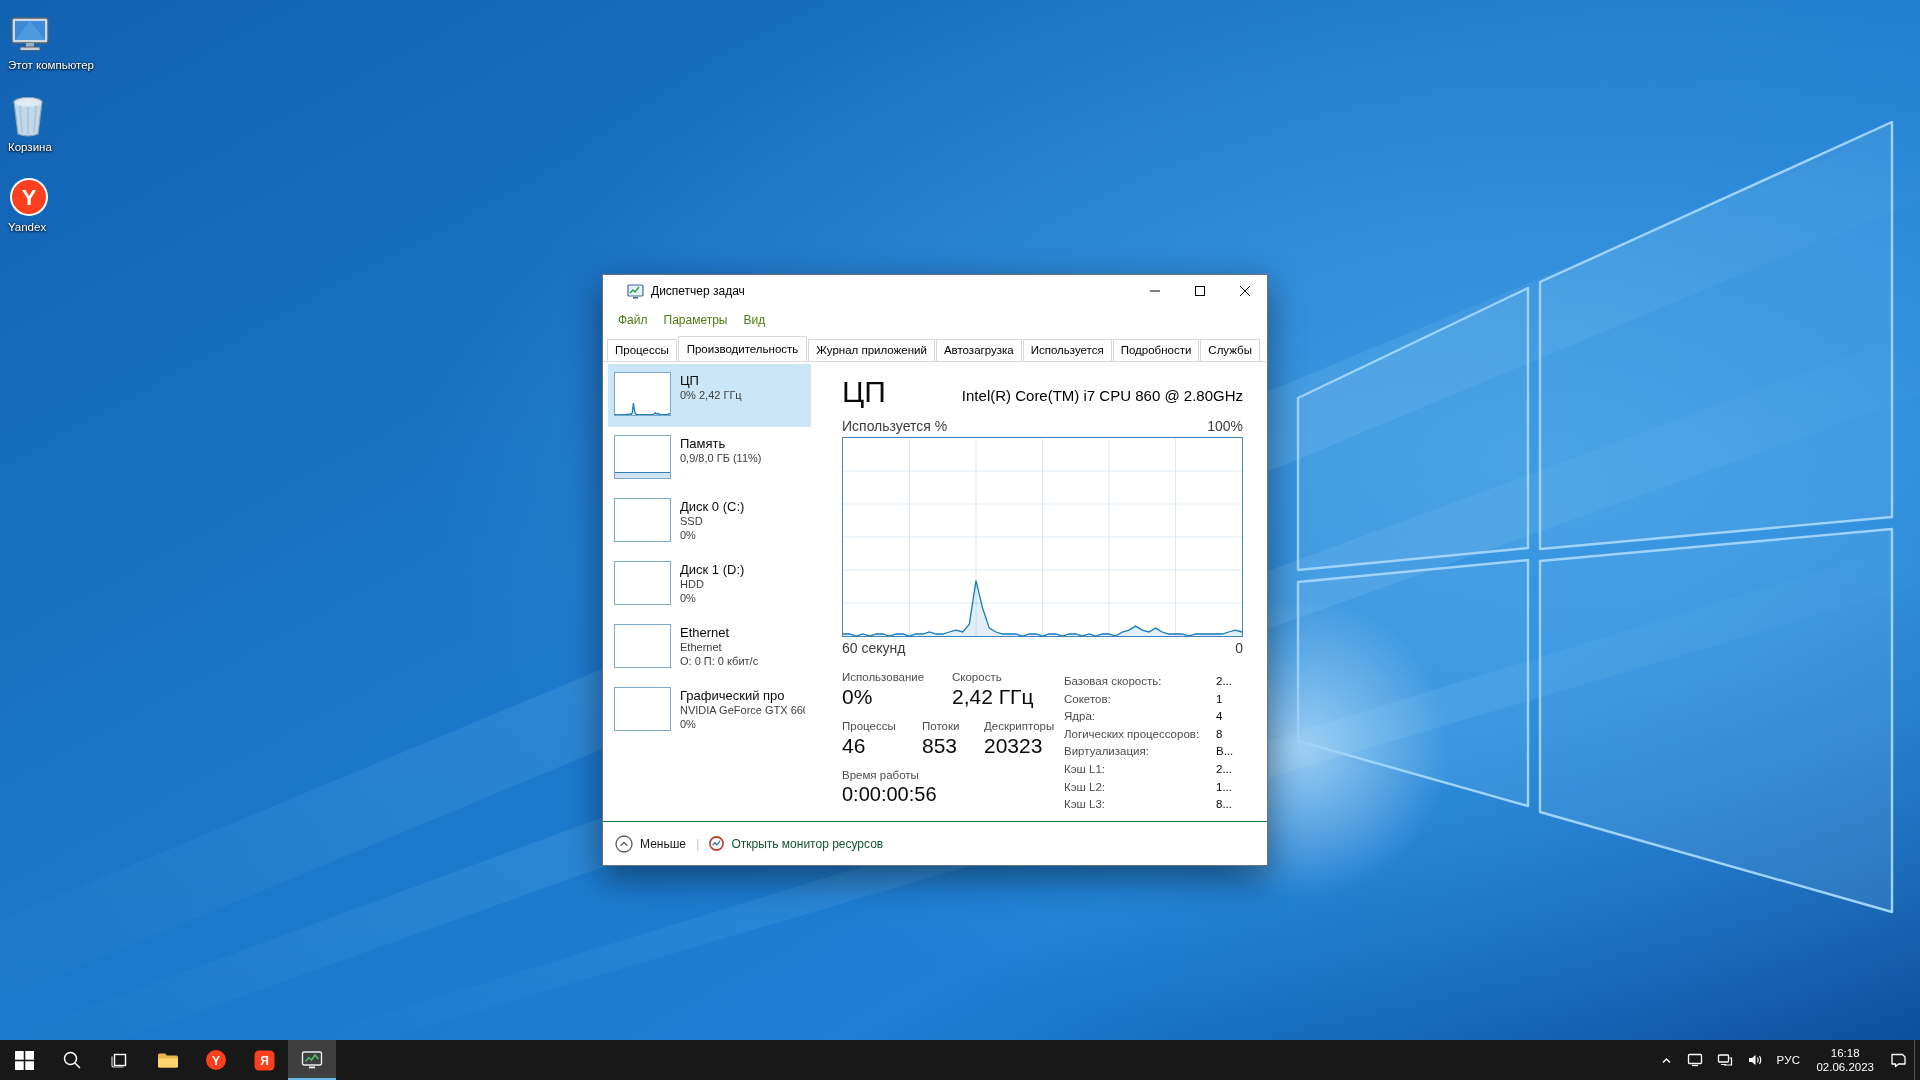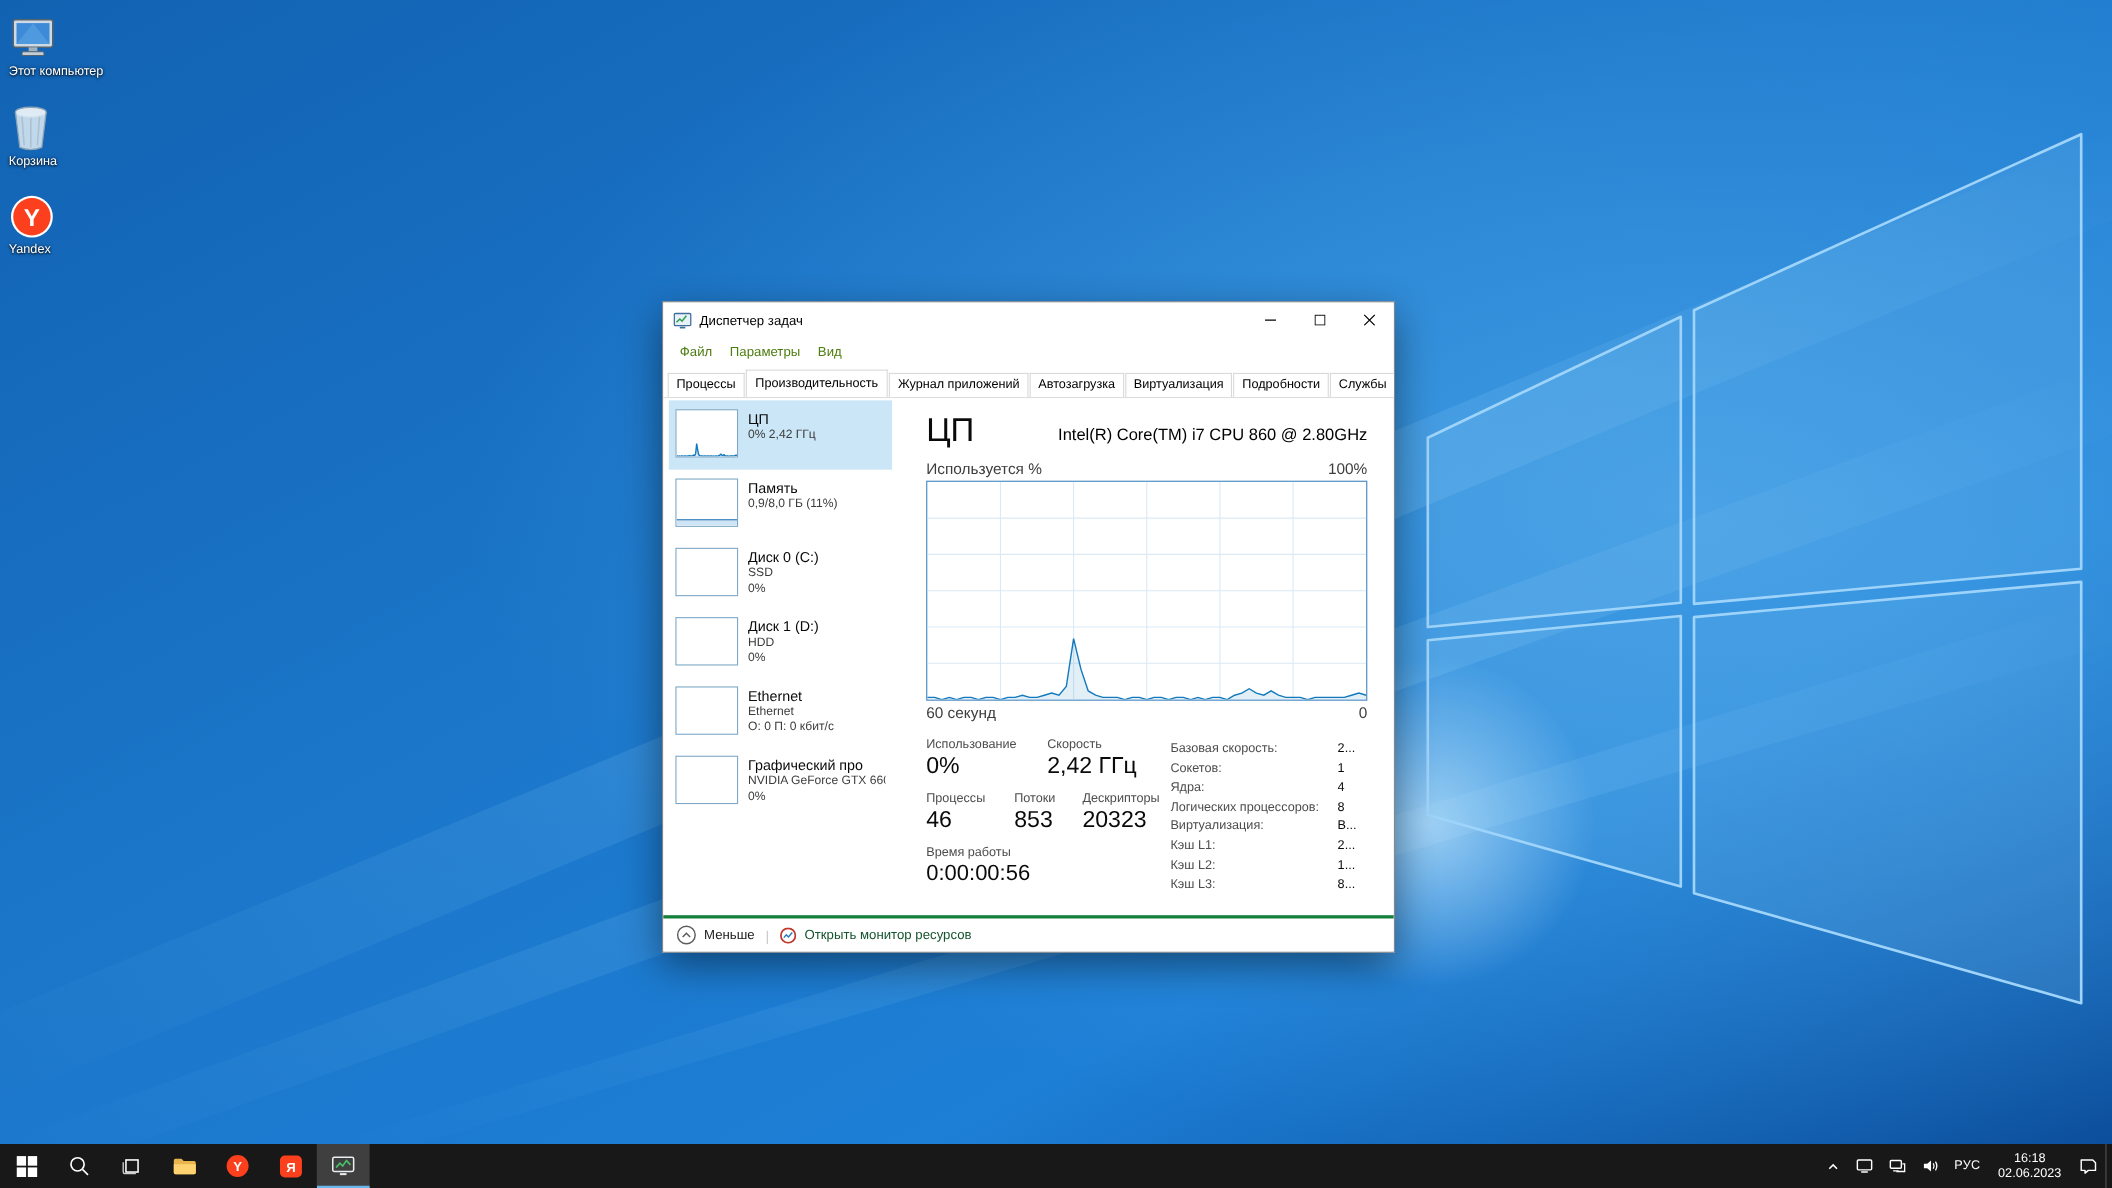--- a/index.html
+++ b/index.html
@@ -11,21 +11,21 @@
   .wallpaper{position:absolute;inset:0;width:100%;height:100%;display:block}
   .desktop-icons{position:absolute;left:8px;top:14px;width:92px;display:flex;flex-direction:column;gap:22px;z-index:1}
   .desktop-icon{display:flex;flex-direction:column;align-items:flex-start;cursor:default}
   .desktop-icon svg{display:block}
   .desktop-icon .di-label{margin-top:3px;font-size:11.5px;line-height:13px;color:#fff;text-align:center;
     text-shadow:0 1px 2px rgba(0,0,0,.9),0 0 3px rgba(0,0,0,.6);max-width:88px}
 
   
   .window{position:absolute;left:602px;top:274px;width:666px;height:592px;background:#fff;
     border:1px solid #707070;box-shadow:0 12px 34px rgba(0,0,0,.45);z-index:2;display:flex;flex-direction:column}
-  .titlebar{height:32px;flex:none;display:flex;align-items:center;padding-left:9px;background:#ffffff}
+  .titlebar{height:32px;flex:none;display:flex;align-items:center;padding-left:24px;background:#ffffff}
   .titlebar .app-icon{width:17px;height:17px;margin-right:7px;flex:none}
   .titlebar .title{font-size:12px;color:#000;flex:1;white-space:nowrap}
   .win-controls{display:flex;height:100%}
   .win-btn{width:45px;height:100%;display:flex;align-items:center;justify-content:center}
 
   .menubar{height:25px;flex:none;display:flex;align-items:center;padding-left:7px;background:#fff;font-size:12px;color:#4d7c0f}
   .menu-item{padding:3px 8px}
 
   .tabs{height:30px;flex:none;display:flex;align-items:flex-end;padding:0 4px;border-bottom:1px solid #d9d9d9;
     background:#fff;white-space:nowrap;overflow:hidden}
@@ -60,21 +60,21 @@
   .c1{width:110px}.c2{flex:1}
   .p1{width:80px}.p2{width:62px}.p3{flex:1}
   .stat-label{font-size:11.5px;color:#4d4d4d;white-space:nowrap}
   .stat-big{font-size:21px;color:#0a0a0a;line-height:25px;margin:1px 0 11px;white-space:nowrap}
   .stat-big.uptime{font-size:20px}
   .details{flex:1;min-width:0;font-size:11.5px;padding-top:2px}
   .drow{display:flex;height:17.6px;line-height:17.6px}
   .dlabel{width:152px;color:#4d4d4d;white-space:nowrap;overflow:hidden;flex:none}
   .dvalue{flex:1;color:#0a0a0a;white-space:nowrap;overflow:hidden}
 
-  .footer{height:33px;flex:none;border-top:3px solid #15803d;display:flex;align-items:center;padding:0 12px;background:#fff}
+  .footer{height:44px;flex:none;border-top:1px solid #15803d;display:flex;align-items:center;padding:0 12px;background:#fff}
   .less-btn{display:flex;align-items:center;gap:7px;font-size:12px;color:#1a1a1a}
   .footer .vdiv{color:#c9c9c9;margin:0 10px;font-size:13px}
   .rm-link{display:flex;align-items:center;gap:7px;font-size:12px;color:#0b61b4}
   .rm-link .lnk{text-decoration:none;color:#14532d}
 
   
   .taskbar{position:absolute;left:0;bottom:0;width:1920px;height:40px;background:#181818;display:flex;z-index:10}
   .tb-btn{width:48px;height:100%;display:flex;align-items:center;justify-content:center}
   .tb-btn.active{background:#3f3f3f;box-shadow:inset 0 -2px 0 #67b7ec}
   .tray{margin-left:auto;display:flex;height:100%}
@@ -186,21 +186,21 @@
       <span class="menu-item">Файл</span>
       <span class="menu-item">Параметры</span>
       <span class="menu-item">Вид</span>
     </div>
 
     <div class="tabs">
       <div class="tab">Процессы</div>
       <div class="tab active">Производительность</div>
       <div class="tab">Журнал приложений</div>
       <div class="tab">Автозагрузка</div>
-      <div class="tab">Виртуализация</div>
+      <div class="tab">Используется</div>
       <div class="tab">Подробности</div>
       <div class="tab">Службы</div>
     </div>
 
     <div class="content">
       <div class="sidebar">
         <div class="side-item selected">
           <div class="thumb">
             <svg id="cpu-thumb" viewBox="0 0 56 42" preserveAspectRatio="none">
                 <polygon points="0,42 0.0,41.6 0.9,41.6 1.9,42.0 2.8,41.6 3.7,42.0 4.7,41.6 5.6,41.6 6.5,42.0 7.5,41.6 8.4,41.6 9.3,42.0 10.3,41.6 11.2,41.6 12.1,41.2 13.1,41.6 14.0,41.6 14.9,41.2 15.9,40.7 16.8,41.2 17.7,39.5 18.7,30.2 19.6,36.1 20.5,40.3 21.5,41.2 22.4,41.6 23.3,41.6 24.3,41.6 25.2,42.0 26.1,41.6 27.1,41.6 28.0,42.0 28.9,41.6 29.9,41.6 30.8,42.0 31.7,41.6 32.7,41.6 33.6,42.0 34.5,41.6 35.5,42.0 36.4,41.6 37.3,41.6 38.3,42.0 39.2,41.2 40.1,40.7 41.1,39.9 42.0,40.7 42.9,41.2 43.9,40.3 44.8,41.2 45.7,41.6 46.7,41.6 47.6,41.6 48.5,42.0 49.5,41.6 50.4,41.6 51.3,41.6 52.3,41.6 53.2,41.6 54.1,41.2 55.1,40.7 56.0,41.2 56,42" fill="rgba(17,125,187,0.12)"></polygon>

